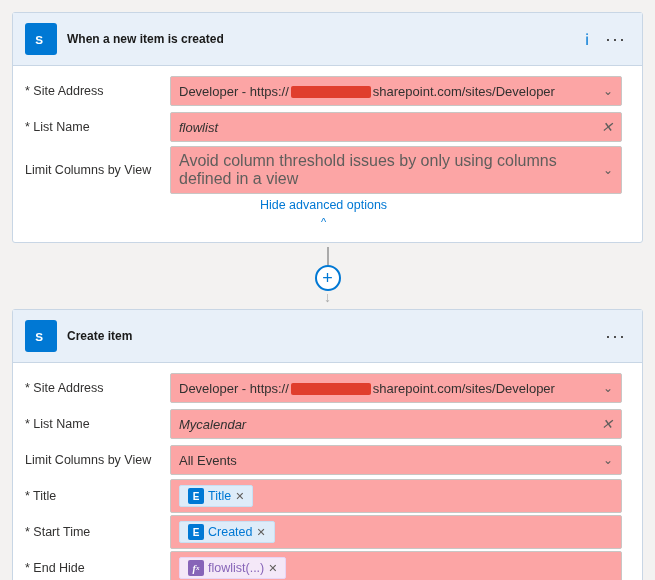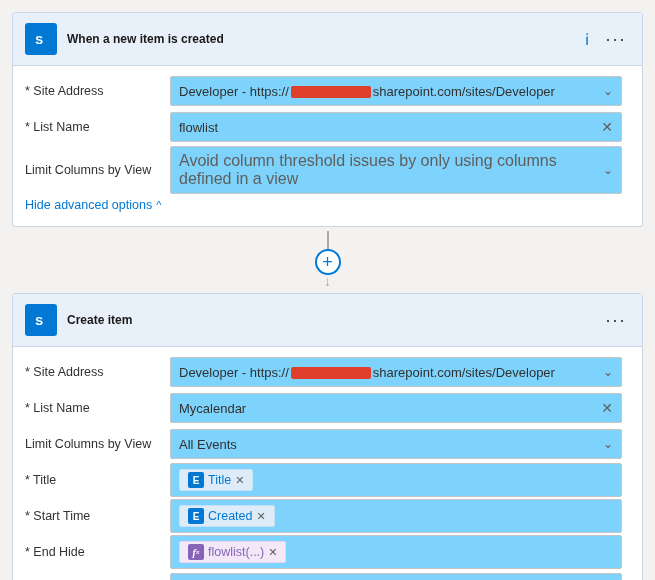--- a/index.html
+++ b/index.html
@@ -92,29 +92,30 @@
       padding-right: 8px;
     }
 
     .form-control {
       flex: 1;
       border: 1px solid #c8c6c4;
       border-radius: 2px;
       padding: 5px 8px;
       font-size: 13px;
       color: #323130;
-      background: #7dd3fc;
+      background: #fca5a5;
       display: flex;
       align-items: center;
       justify-content: space-between;
       min-height: 30px;
     }
 
     .form-control.has-x {
       justify-content: space-between;
+      font-style: italic;
     }
 
     .dropdown-arrow {
       color: #605e5c;
       font-size: 12px;
       margin-left: 8px;
     }
 
     .x-btn {
       color: #605e5c;
@@ -125,20 +126,21 @@
     .advanced-link {
       color: #0078d4;
       font-size: 12.5px;
       cursor: pointer;
       display: flex;
       align-items: center;
       gap: 4px;
       margin-top: 4px;
       margin-bottom: 2px;
       text-decoration: none;
+      flex-direction: column;
     }
 
     
     .connector {
       display: flex;
       flex-direction: column;
       align-items: center;
       margin: 0;
       padding: 4px 0;
       position: relative;

